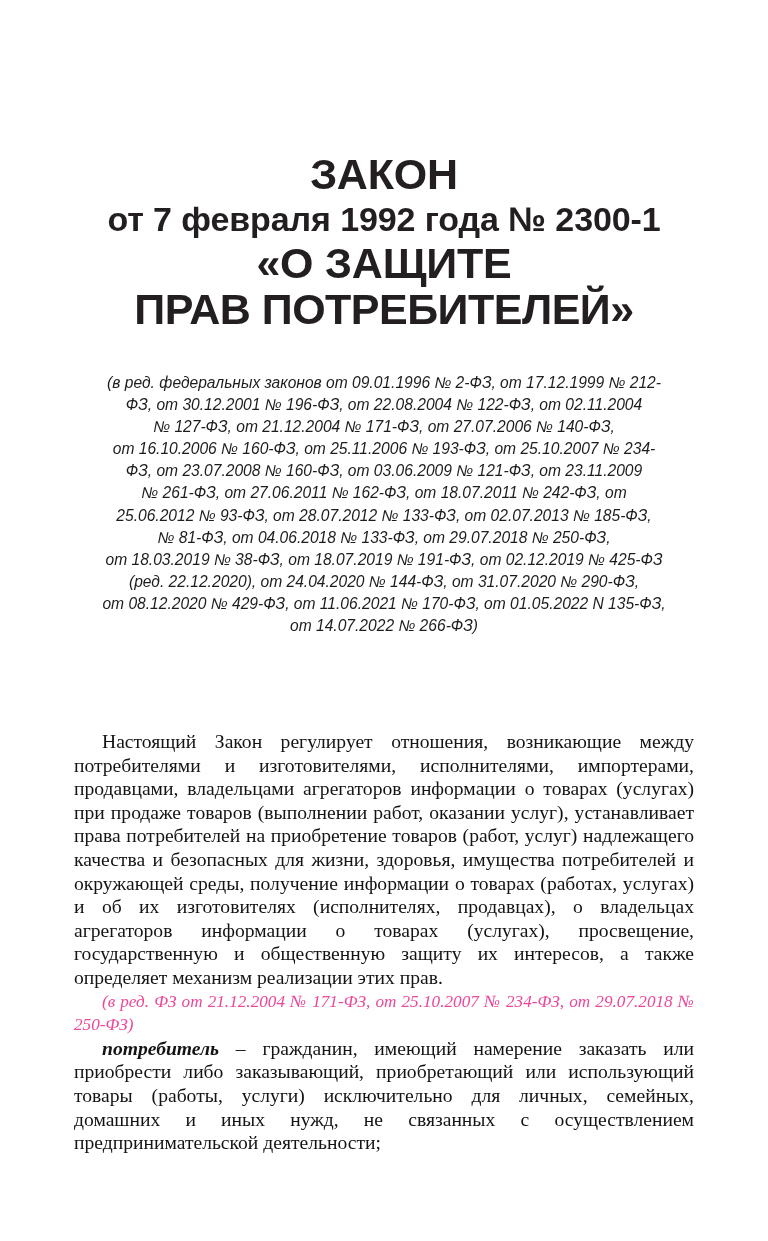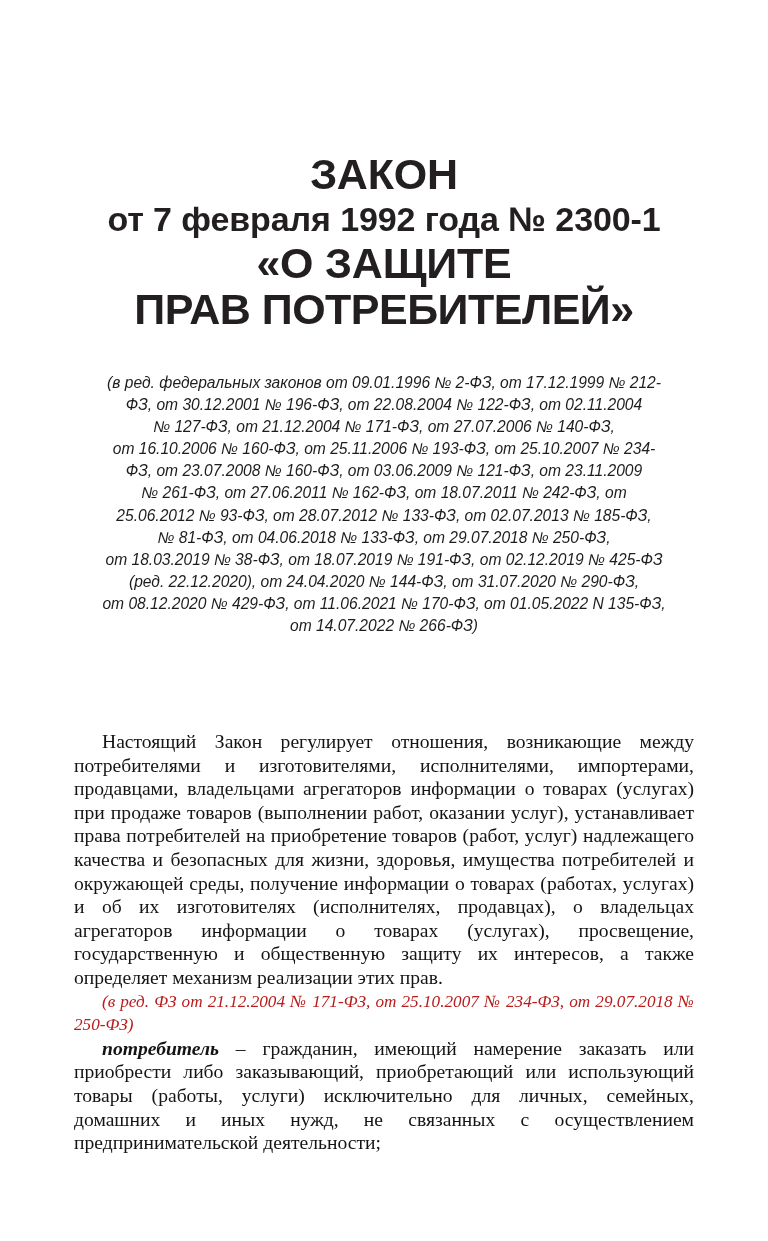--- a/index.html
+++ b/index.html
@@ -109,21 +109,21 @@
   }
 
   p.ref {
     margin: 0;
     font-family: "Liberation Serif", "DejaVu Serif", serif;
     font-style: italic;
     font-size: 17.2px;
     line-height: 23.6px;
     text-align: justify;
     text-indent: 28px;
-    color: #b91c1c;
+    color: #ec4899;
   }
 
   p.ref.last-ref {
     text-align: center;
   }
 
   .term {
     font-weight: bold;
     font-style: italic;
   }

